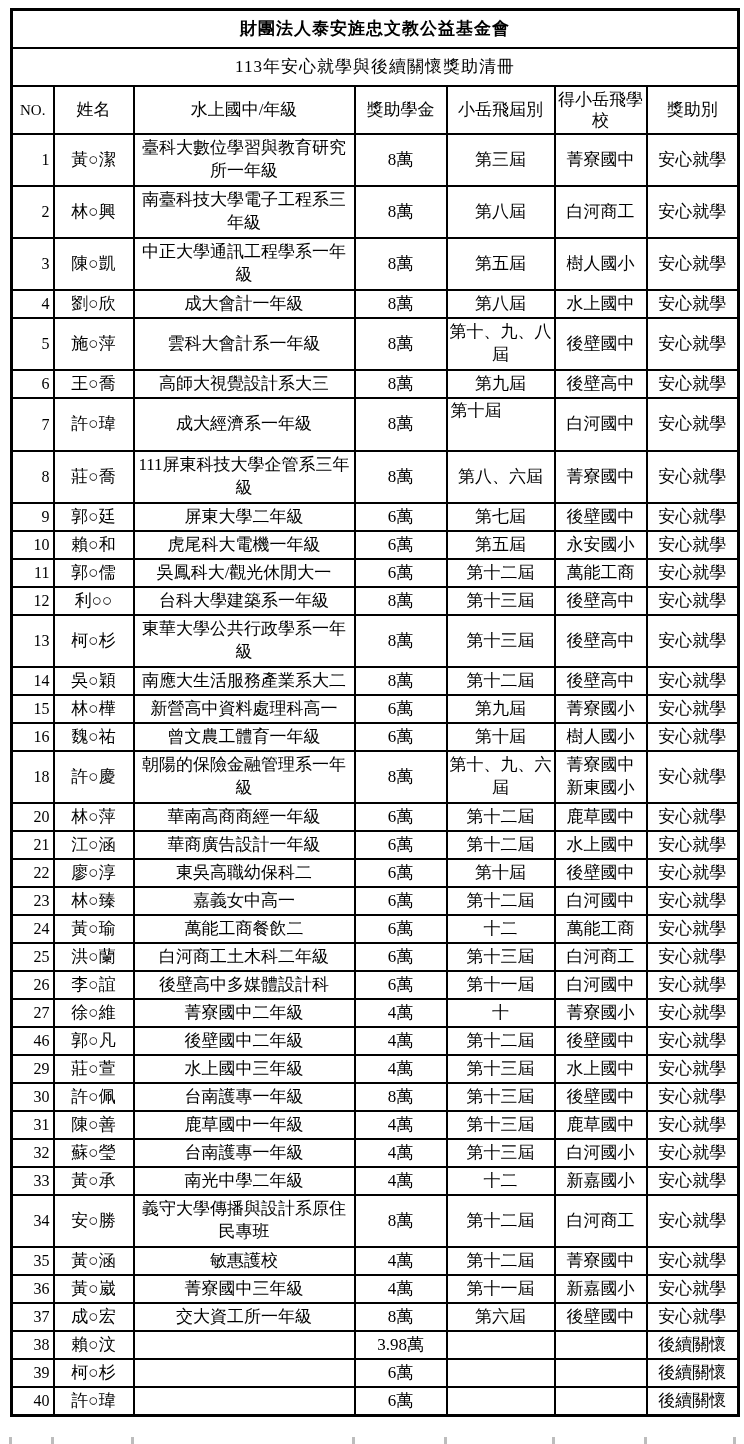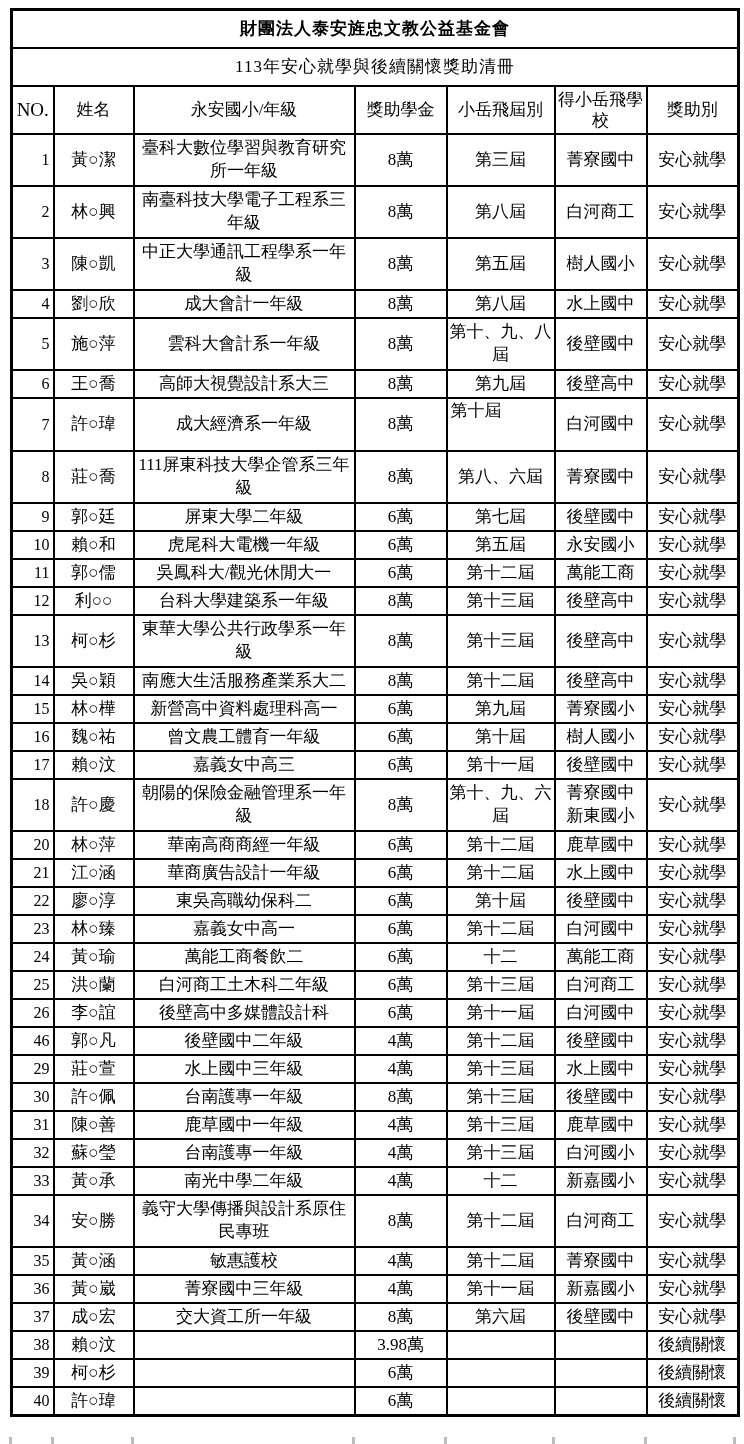--- a/index.html
+++ b/index.html
@@ -39,21 +39,21 @@
     font-weight:normal;
     height:36px;
     border-bottom:3px solid #000;
     letter-spacing:1px;
   }
   .doc-table th{
     font-weight:normal;
     height:46px;
     line-height:1.25;
   }
-  th.h-no{font-size:19px;}
+  th.h-no{font-size:15px;}
   .row td{height:26px;}
   .row.tall td{height:50px;}
   td.cell-no{
     text-align:right;
     padding-right:3px;
     font-size:16px;
   }
   td.cell-session.top-left{
     text-align:left;
     vertical-align:top;
@@ -83,21 +83,21 @@
     <thead>
       <tr>
         <td class="title-cell" colspan="7">財團法人泰安旌忠文教公益基金會</td>
       </tr>
       <tr>
         <td class="subtitle-cell" colspan="7">113年安心就學與後續關懷獎助清冊</td>
       </tr>
       <tr>
         <th class="h-no">NO.</th>
         <th>姓名</th>
-        <th>永安國小/年級</th>
+        <th>水上國中/年級</th>
         <th>獎助學金</th>
         <th>小岳飛屆別</th>
         <th>得小岳飛學校</th>
         <th>獎助別</th>
       </tr>
     </thead>
     <tbody>
         <tr class="row tall">
           <td class="cell-no">1</td>
           <td class="cell-name">黃○潔</td>
@@ -235,29 +235,20 @@
         </tr>
         <tr class="row">
           <td class="cell-no">16</td>
           <td class="cell-name">魏○祐</td>
           <td class="cell-school">曾文農工體育一年級</td>
           <td class="cell-amount">6萬</td>
           <td class="cell-session">第十屆</td>
           <td class="cell-session-school">樹人國小</td>
           <td class="cell-category">安心就學</td>
         </tr>
-        <tr class="row">
-          <td class="cell-no">17</td>
-          <td class="cell-name">賴○汶</td>
-          <td class="cell-school">嘉義女中高三</td>
-          <td class="cell-amount">6萬</td>
-          <td class="cell-session">第十一屆</td>
-          <td class="cell-session-school">後壁國中</td>
-          <td class="cell-category">安心就學</td>
-        </tr>
         <tr class="row tall">
           <td class="cell-no">18</td>
           <td class="cell-name">許○慶</td>
           <td class="cell-school">朝陽的保險金融管理系一年級</td>
           <td class="cell-amount">8萬</td>
           <td class="cell-session">第十、九、六屆</td>
           <td class="cell-session-school">菁寮國中
 新東國小</td>
           <td class="cell-category">安心就學</td>
         </tr>
@@ -315,20 +306,29 @@
           <td class="cell-session-school">白河商工</td>
           <td class="cell-category">安心就學</td>
         </tr>
         <tr class="row">
           <td class="cell-no">26</td>
           <td class="cell-name">李○誼</td>
           <td class="cell-school">後壁高中多媒體設計科</td>
           <td class="cell-amount">6萬</td>
           <td class="cell-session">第十一屆</td>
           <td class="cell-session-school">白河國中</td>
+          <td class="cell-category">安心就學</td>
+        </tr>
+        <tr class="row">
+          <td class="cell-no">27</td>
+          <td class="cell-name">徐○維</td>
+          <td class="cell-school">菁寮國中二年級</td>
+          <td class="cell-amount">4萬</td>
+          <td class="cell-session">十</td>
+          <td class="cell-session-school">菁寮國小</td>
           <td class="cell-category">安心就學</td>
         </tr>
         <tr class="row">
           <td class="cell-no">46</td>
           <td class="cell-name">郭○凡</td>
           <td class="cell-school">後壁國中二年級</td>
           <td class="cell-amount">4萬</td>
           <td class="cell-session">第十二屆</td>
           <td class="cell-session-school">後壁國中</td>
           <td class="cell-category">安心就學</td>

